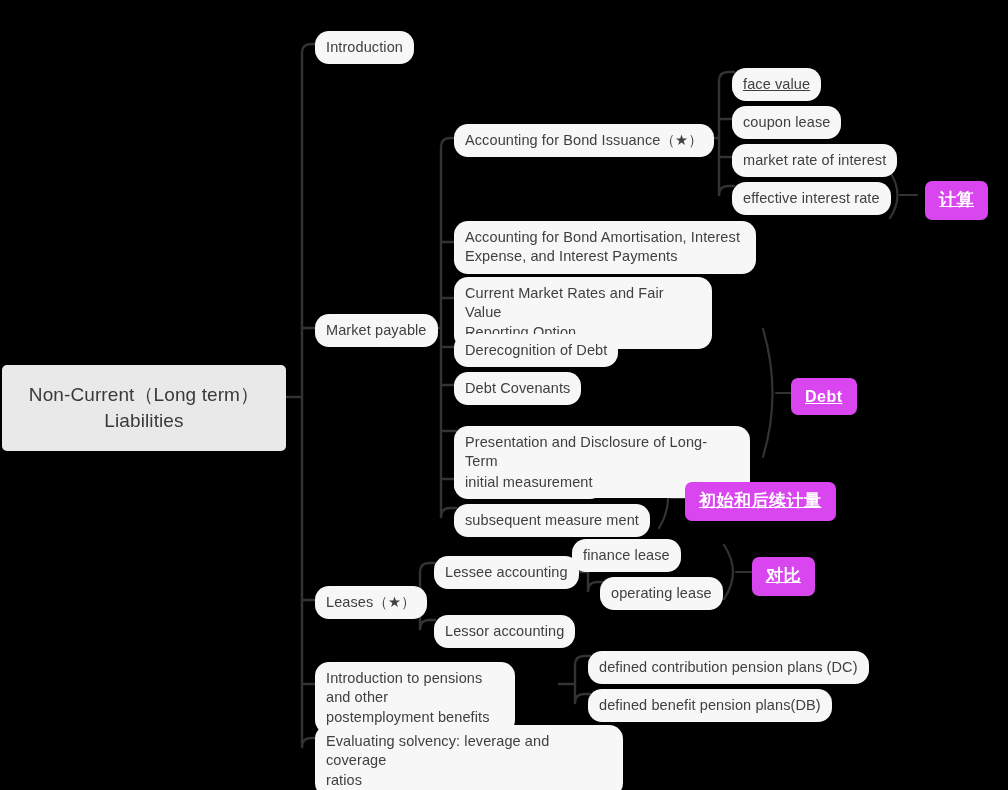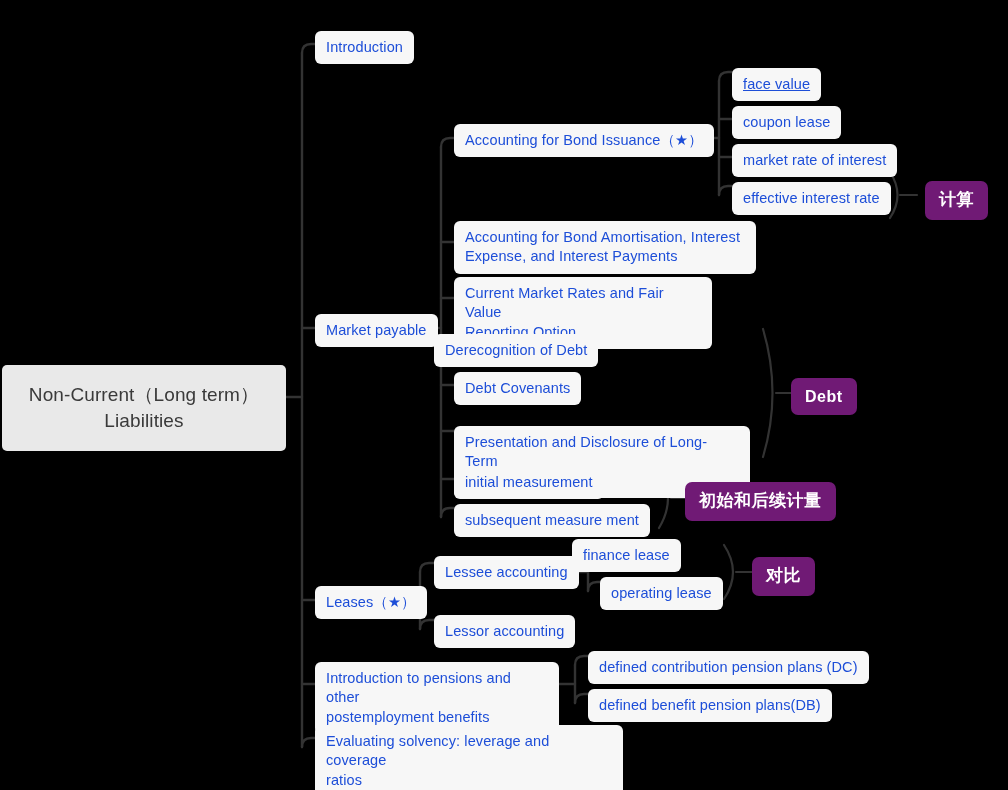--- a/index.html
+++ b/index.html
@@ -18,46 +18,47 @@
   }
   #edges {
     position: absolute;
     left: 0; top: 0;
     width: 1008px; height: 790px;
     pointer-events: none;
   }
   .node {
     position: absolute;
     background: #f7f7f7;
-    color: #1d4ed8;
-    border-radius: 6px;
+    color: #404040;
+    border-radius: 14px;
     font-size: 14.5px;
     line-height: 1.33;
     padding: 7px 11px;
     white-space: pre-line;
     letter-spacing: 0.1px;
     z-index: 5;
   }
   .node.root {
     background: #e9e9e9;
     color: #3a3a3a;
     font-size: 19px;
     line-height: 1.38;
     padding: 17px 14px;
     border-radius: 5px;
   }
   .node.badge {
-    background: #701a75;
+    background: #d946ef;
     color: #ffffff;
     font-weight: bold;
     font-size: 16px;
     border-radius: 7px;
     padding: 8px 14px;
     text-align: center;
     letter-spacing: 0.5px;
+    text-decoration: underline;
   }
   .node.badge.cn { font-size: 17px; }
 </style>
 </head>
 <body>
 
 <div id="canvas">
 
   <svg id="edges" viewBox="0 0 1008 790" width="1008" height="790">
     <g fill="none" stroke="#333333" stroke-width="2.4" stroke-linecap="round">
@@ -118,31 +119,31 @@
       <path d="M 575 703 Q 575 694 584 694 L 590 694"></path>
     </g>
   </svg>
 
   <div class="node root" style="left:2px; top:365px; width:284px;text-align:center;">Non-Current（Long term）
 Liabilities</div>
 
   <div class="node" style="left:315px; top:31px;">Introduction</div>
   <div class="node" style="left:315px; top:314px;">Market payable</div>
   <div class="node" style="left:315px; top:586px;">Leases（★）</div>
-  <div class="node" style="left:315px; top:662px; width:244px;padding-left:11px;">Introduction to pensions and other
+  <div class="node" style="left:315px; top:662px; width:200px;padding-left:11px;">Introduction to pensions and other
 postemployment benefits</div>
   <div class="node" style="left:315px; top:725px; width:308px;">Evaluating solvency: leverage and coverage
 ratios</div>
 
   <div class="node" style="left:454px; top:124px;">Accounting for Bond Issuance（★）</div>
   <div class="node" style="left:454px; top:221px; width:302px;">Accounting for Bond Amortisation, Interest
 Expense, and Interest Payments</div>
   <div class="node" style="left:454px; top:277px; width:258px;">Current Market Rates and Fair Value
 Reporting Option</div>
-  <div class="node" style="left:434px; top:334px;">Derecognition of Debt</div>
+  <div class="node" style="left:454px; top:334px;">Derecognition of Debt</div>
   <div class="node" style="left:454px; top:372px;">Debt Covenants</div>
   <div class="node" style="left:454px; top:410px; width:296px;margin-top:16px;">Presentation and Disclosure of Long-Term
 Debt</div>
   <div class="node" style="left:454px; top:466px;">initial measurement</div>
   <div class="node" style="left:454px; top:504px;">subsequent measure ment</div>
 
   <div class="node" style="left:732px; top:68px;text-decoration:underline;">face value</div>
   <div class="node" style="left:732px; top:106px;">coupon lease</div>
   <div class="node" style="left:732px; top:144px;">market rate of interest</div>
   <div class="node" style="left:732px; top:182px;">effective interest rate</div>

